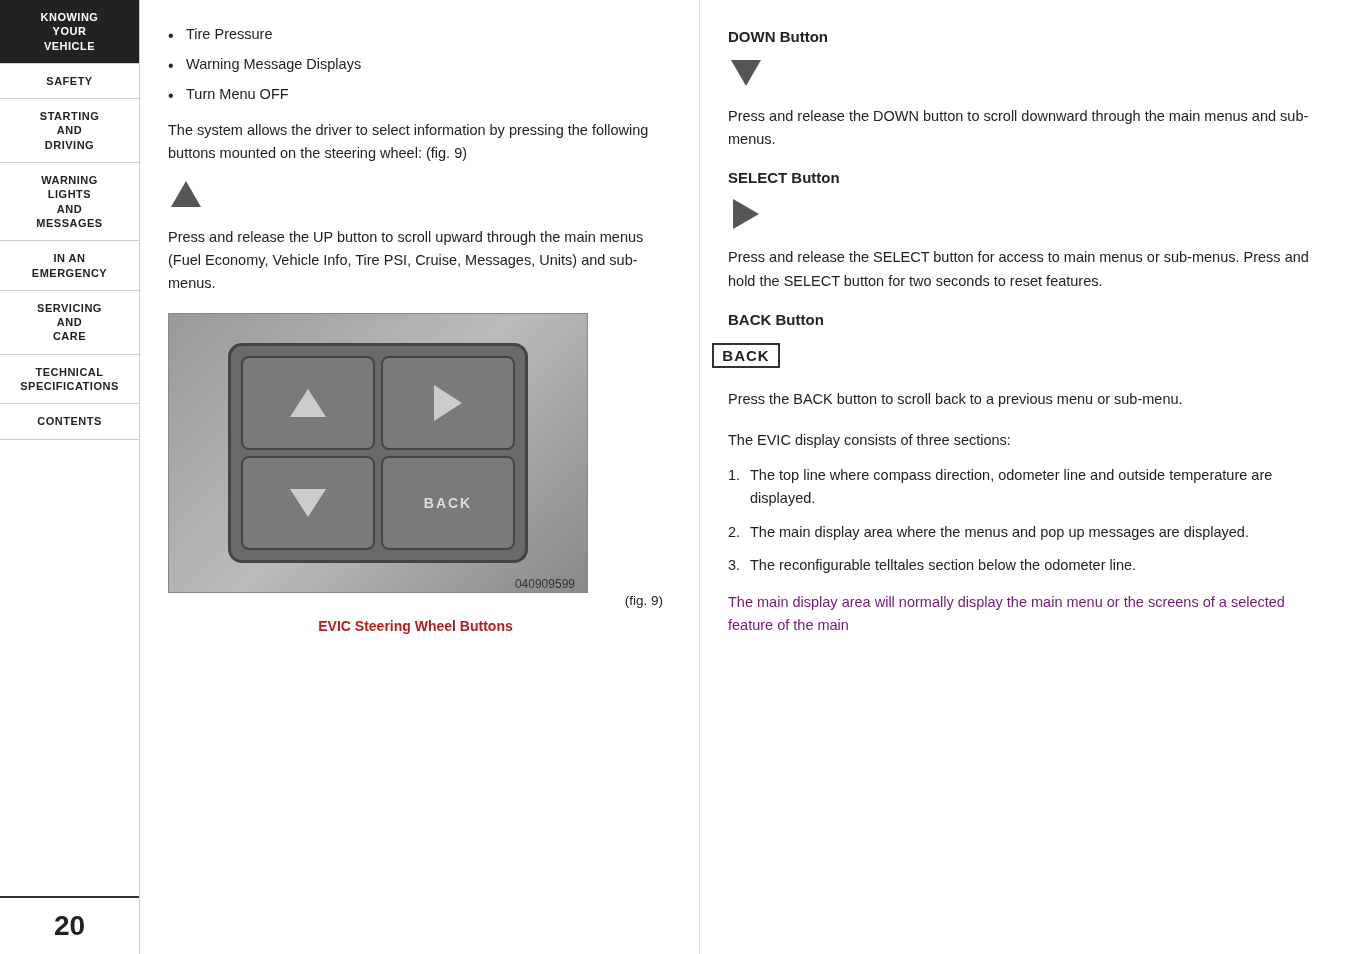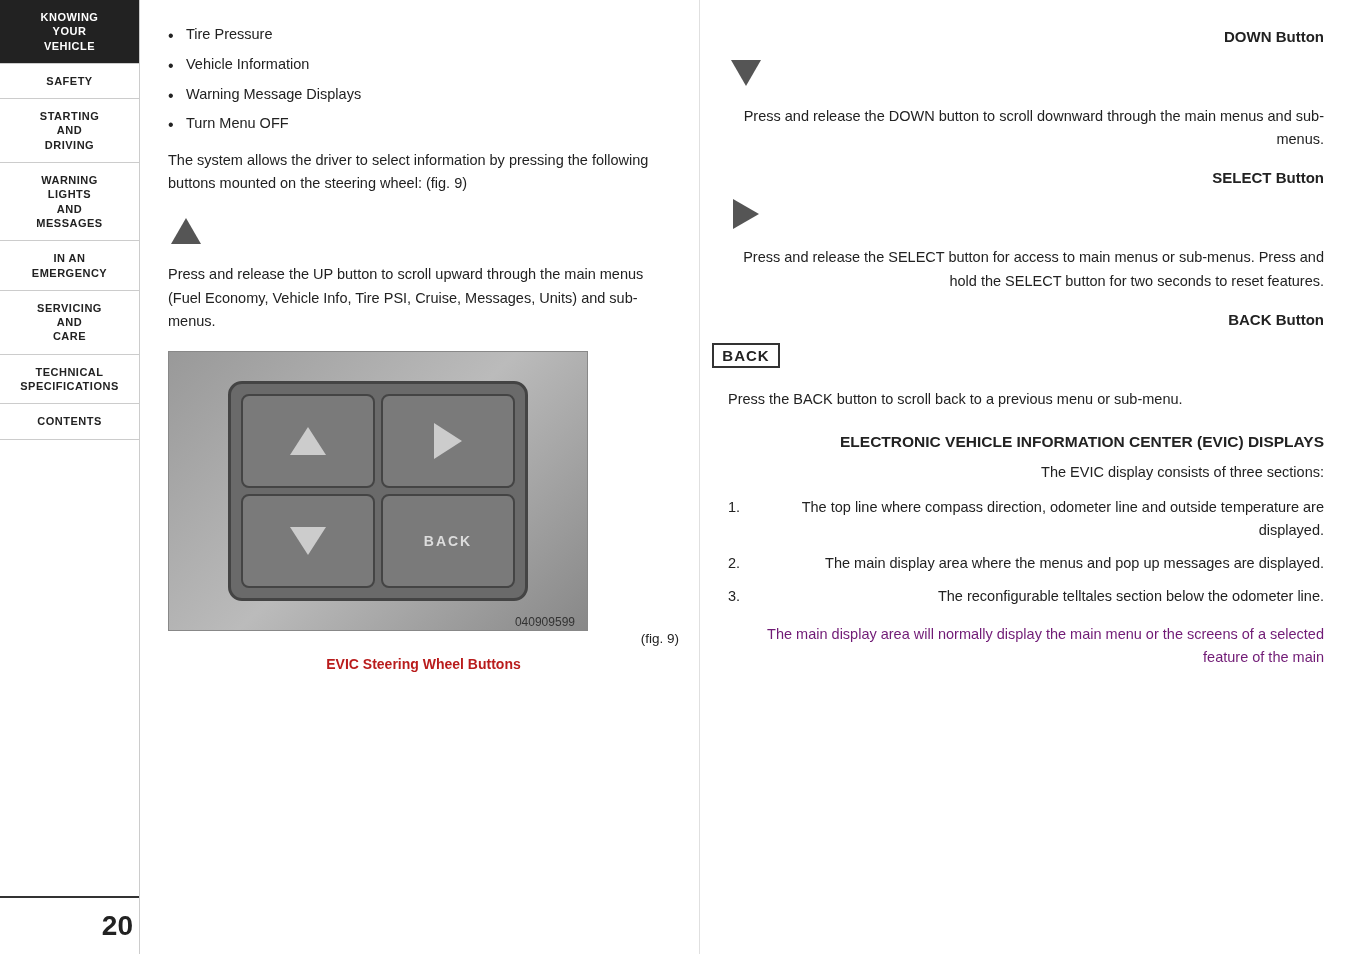--- a/index.html
+++ b/index.html
@@ -37,47 +37,46 @@
 
     .sidebar-item.active {
       background: #222;
       color: #fff;
     }
 
     .sidebar-bottom {
       margin-top: auto;
       border-top: 2px solid #333;
       padding: 12px 6px;
-      text-align: right;
+      text-align: center;
       font-size: 28px;
       font-weight: bold;
       color: #222;
     }
 
     
     .main-content {
       flex: 1;
       display: flex;
       height: 954px;
       overflow: hidden;
     }
 
     .left-col {
       flex: 1;
-      padding: 24px 20px 20px 28px;
+      padding: 24px 36px 20px 28px;
       overflow: auto;
       border-right: 1px solid #e0e0e0;
       max-width: 560px;
     }
 
     .right-col {
       flex: 1;
       padding: 24px 28px 20px 28px;
       overflow: auto;
-      text-align: right;
     }
 
     
     .bullet-list {
       list-style: none;
       margin-bottom: 14px;
     }
     .bullet-list li {
       font-size: 14.5px;
       color: #222;
@@ -90,21 +89,21 @@
       content: '•';
       position: absolute;
       left: 0;
       font-size: 16px;
     }
 
     .intro-text {
       font-size: 14.5px;
       color: #222;
       line-height: 1.6;
-      margin-bottom: 16px;
+      margin-bottom: 8px;
     }
 
     .section-heading {
       font-size: 15px;
       font-weight: bold;
       color: #222;
       margin-bottom: 8px;
       margin-top: 4px;
     }
 
@@ -285,21 +284,20 @@
   <div class="sidebar-bottom">
     <span>20</span>
   </div>
 </div>
 
 <div class="main-content">
 
   <div class="left-col">
     <ul class="bullet-list">
       <li>Tire Pressure</li>
-      <li>Vehicle Information</li>
       <li>Warning Message Displays</li>
       <li>Turn Menu OFF</li>
     </ul>
     <p class="intro-text">The system allows the driver to select information by pressing the following buttons mounted on the steering wheel:  (fig. 9)</p>
 
     <div class="button-section">
       <div class="button-desc">
         <div class="icon-box">
           <div class="icon-triangle-up"></div>
         </div>
@@ -365,21 +363,20 @@
       <div class="section-heading">BACK Button</div>
       <div class="button-desc">
         <div class="icon-box">
           <span class="icon-back-text">BACK</span>
         </div>
         <p class="button-desc-text">Press the BACK button to scroll back to a previous menu or sub-menu.</p>
       </div>
     </div>
 
     <div class="button-section">
-      <div class="evic-heading">ELECTRONIC VEHICLE INFORMATION CENTER (EVIC) DISPLAYS</div>
       <p class="evic-intro">The EVIC display consists of three sections:</p>
       <ol class="numbered-list">
         <li>
           <span class="num">1.</span>
           <span>The top line where compass direction, odometer line and outside temperature are displayed.</span>
         </li>
         <li>
           <span class="num">2.</span>
           <span>The main display area where the menus and pop up messages are displayed.</span>
         </li>

